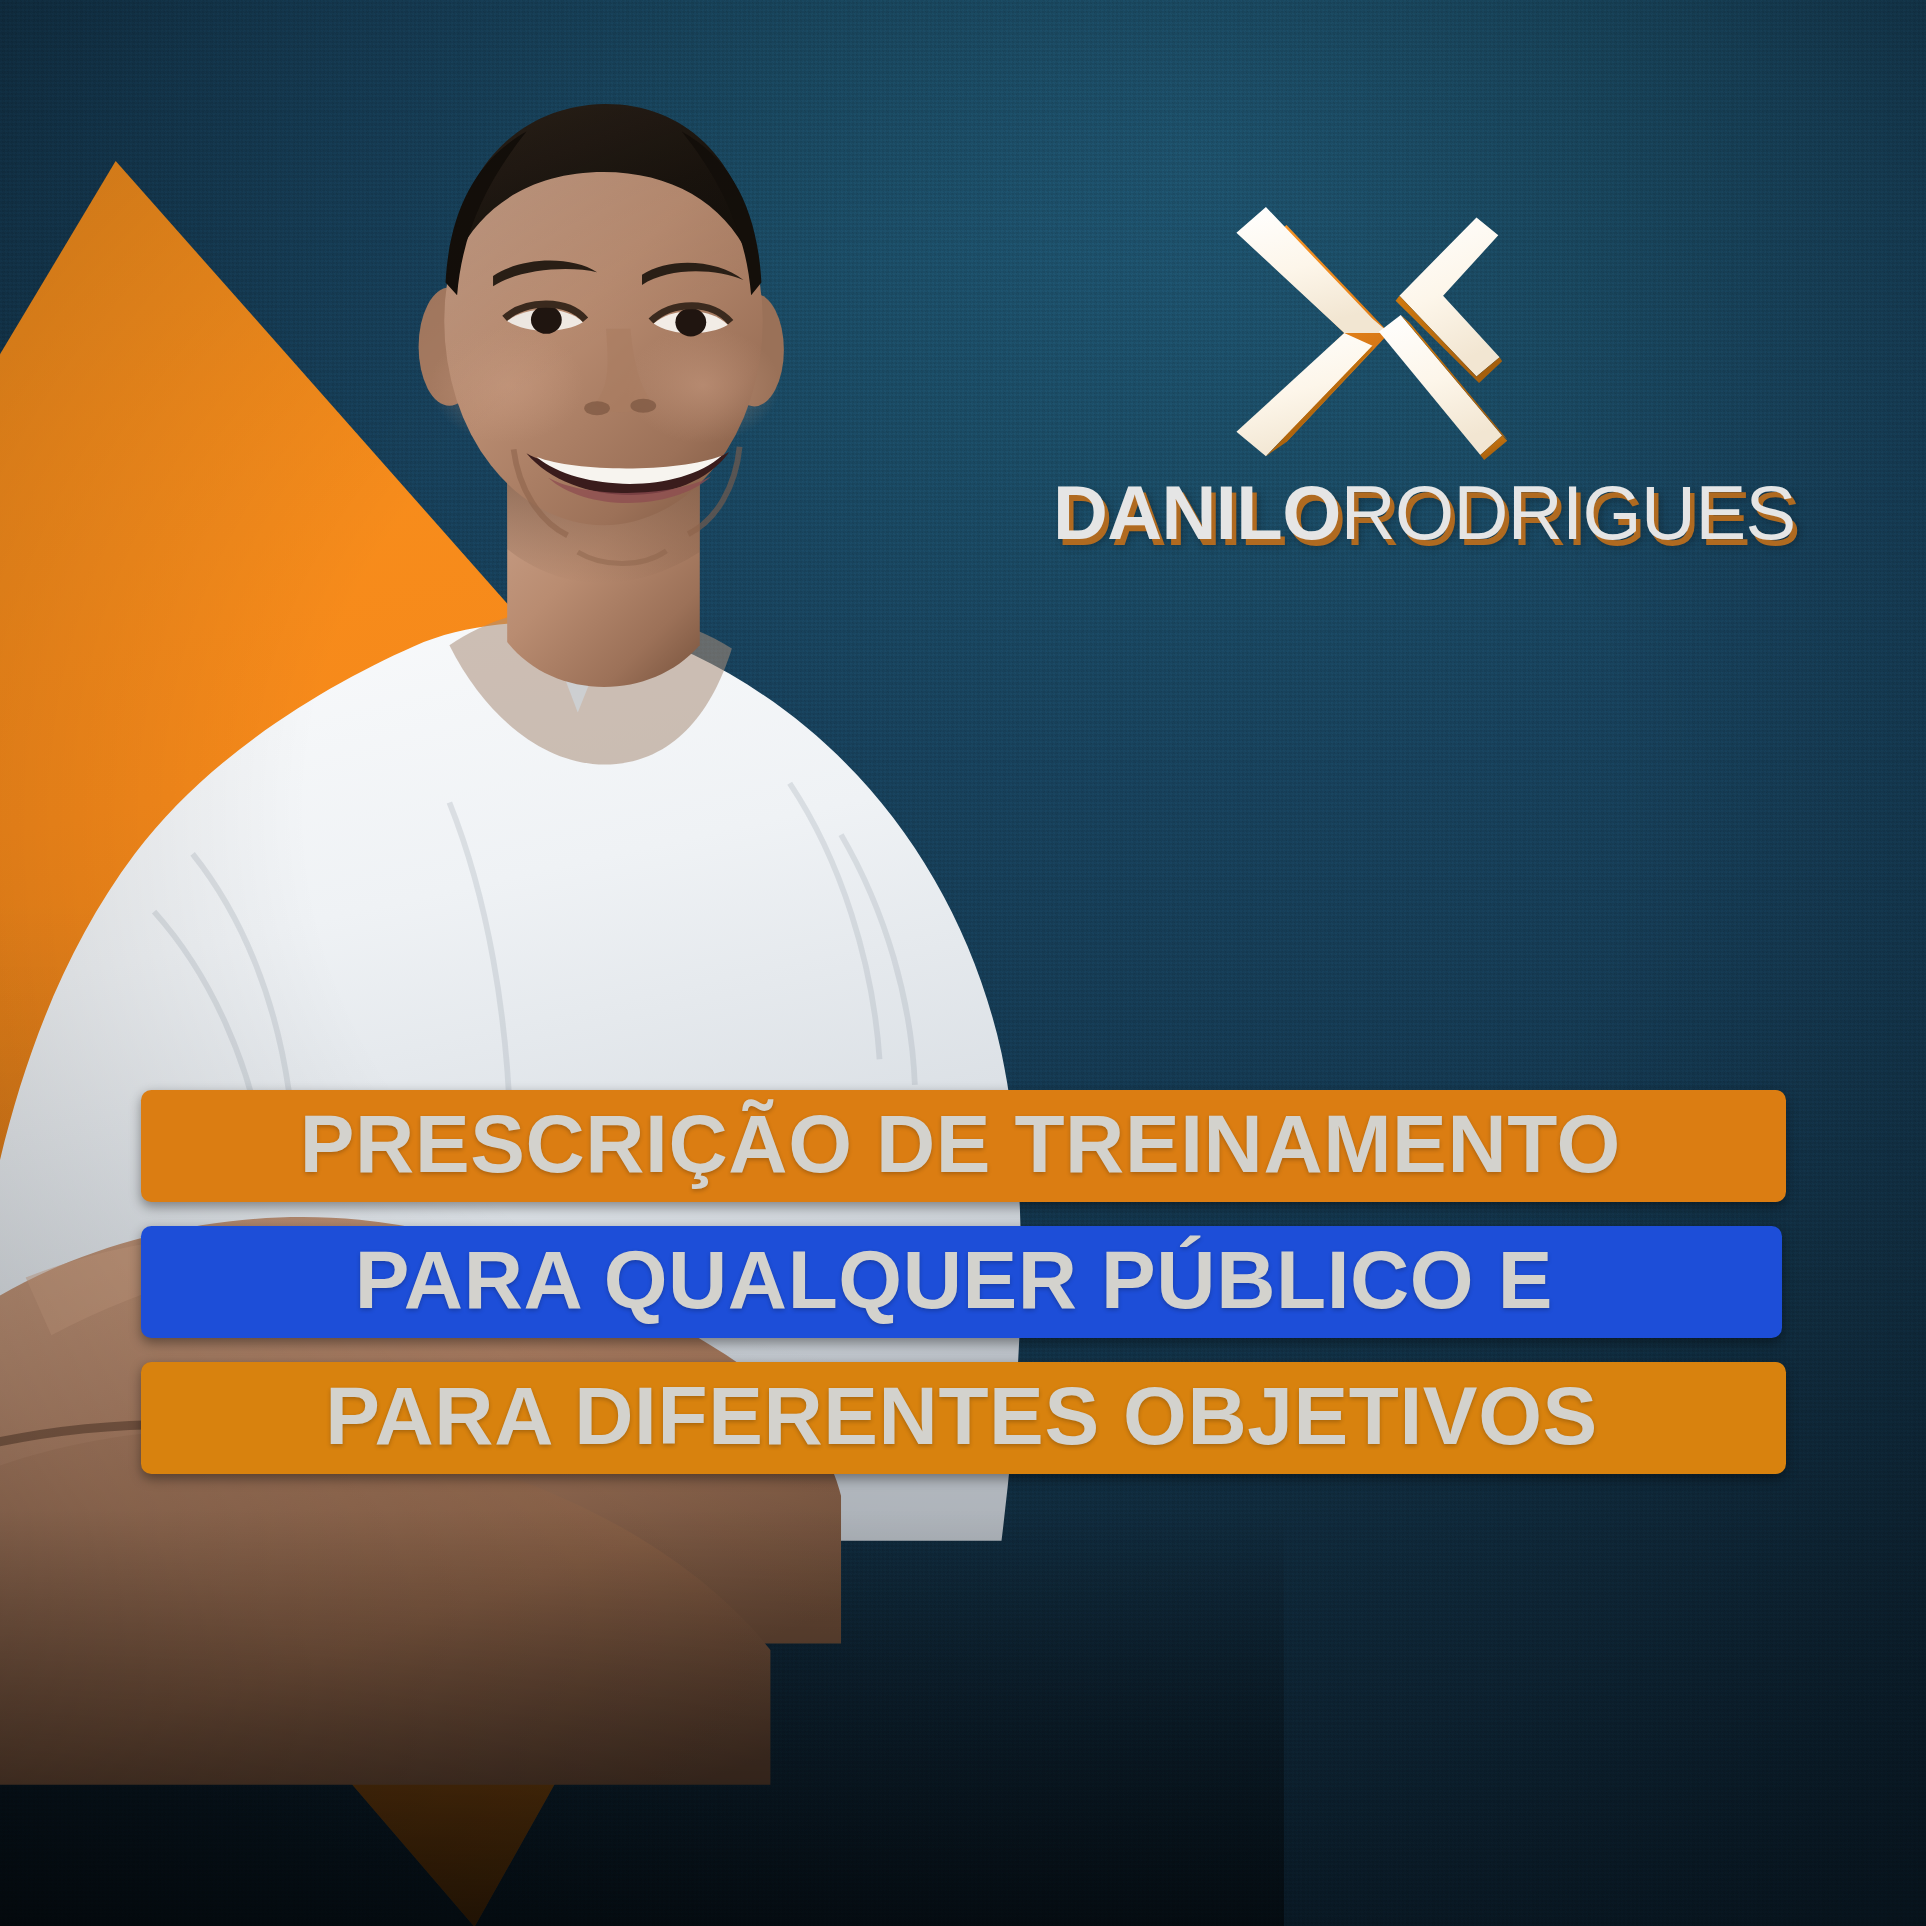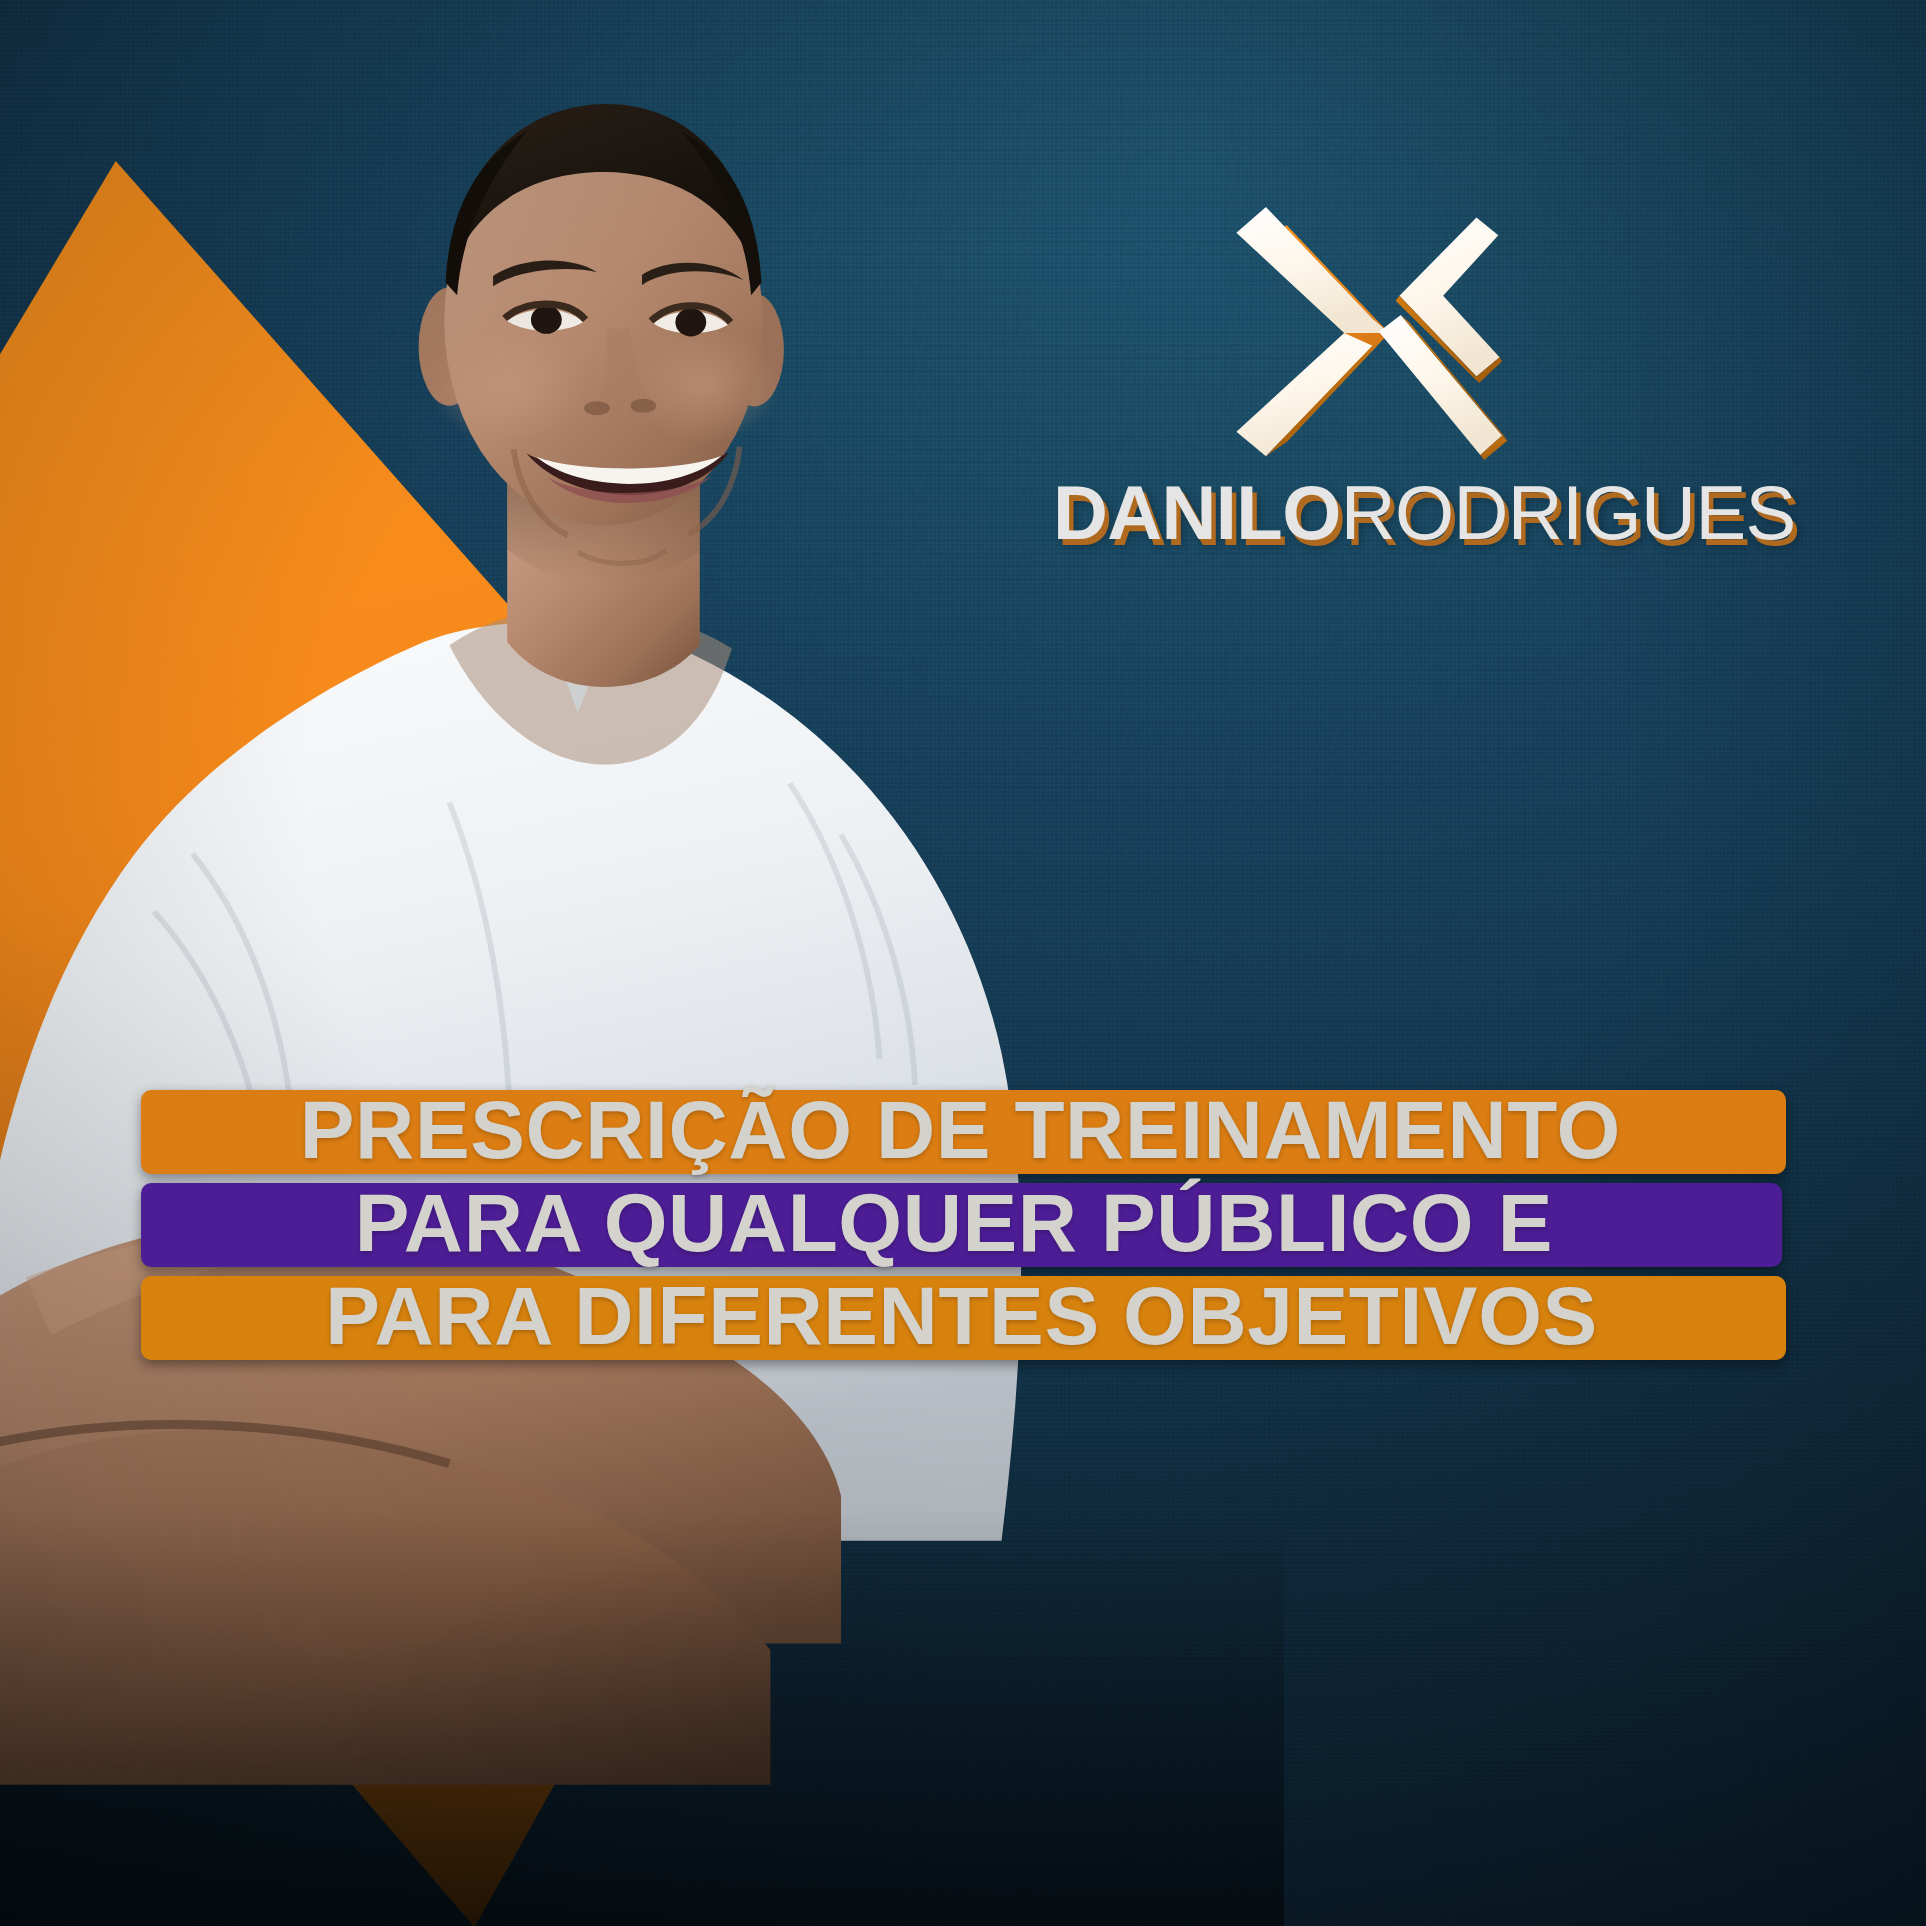--- a/index.html
+++ b/index.html
@@ -68,29 +68,29 @@
     text-shadow: 4.5px 5.8px 0 #B06A20, 5.8px 7px 9px rgba(0,0,0,.30);
   }
   .logo-text .b{ font-weight:bold; }
   .logo-text .l{ font-weight:normal; }
 
   
   .headline{ position:absolute; left:141px; top:1090px; width:1669px; }
   .band{
     display:block;
     width:1645px;
-    height:84px;
+    height:112px;
     border-radius:10.3px;
-    margin-bottom:9px;
+    margin-bottom:24px;
     position:relative;
     box-shadow:0 4.5px 11.6px rgba(0,0,0,.38);
     padding-left:15px;
   }
   .band-1{ background:#DB7D12; }
-  .band-2{ background:#4c1d95; width:1641px;text-decoration:underline; }
+  .band-2{ background:#1d4ed8; width:1641px;text-decoration:underline; }
   .band-3{ background:#D8820E; }
   .band span{
     position:absolute;
     left:0; right:0;
     top:50%; transform:translateY(-52%);
     text-align:center;
     font-size:82px;
     font-weight:bold;
     letter-spacing:0.6px;
     color:#D3D2CD;

